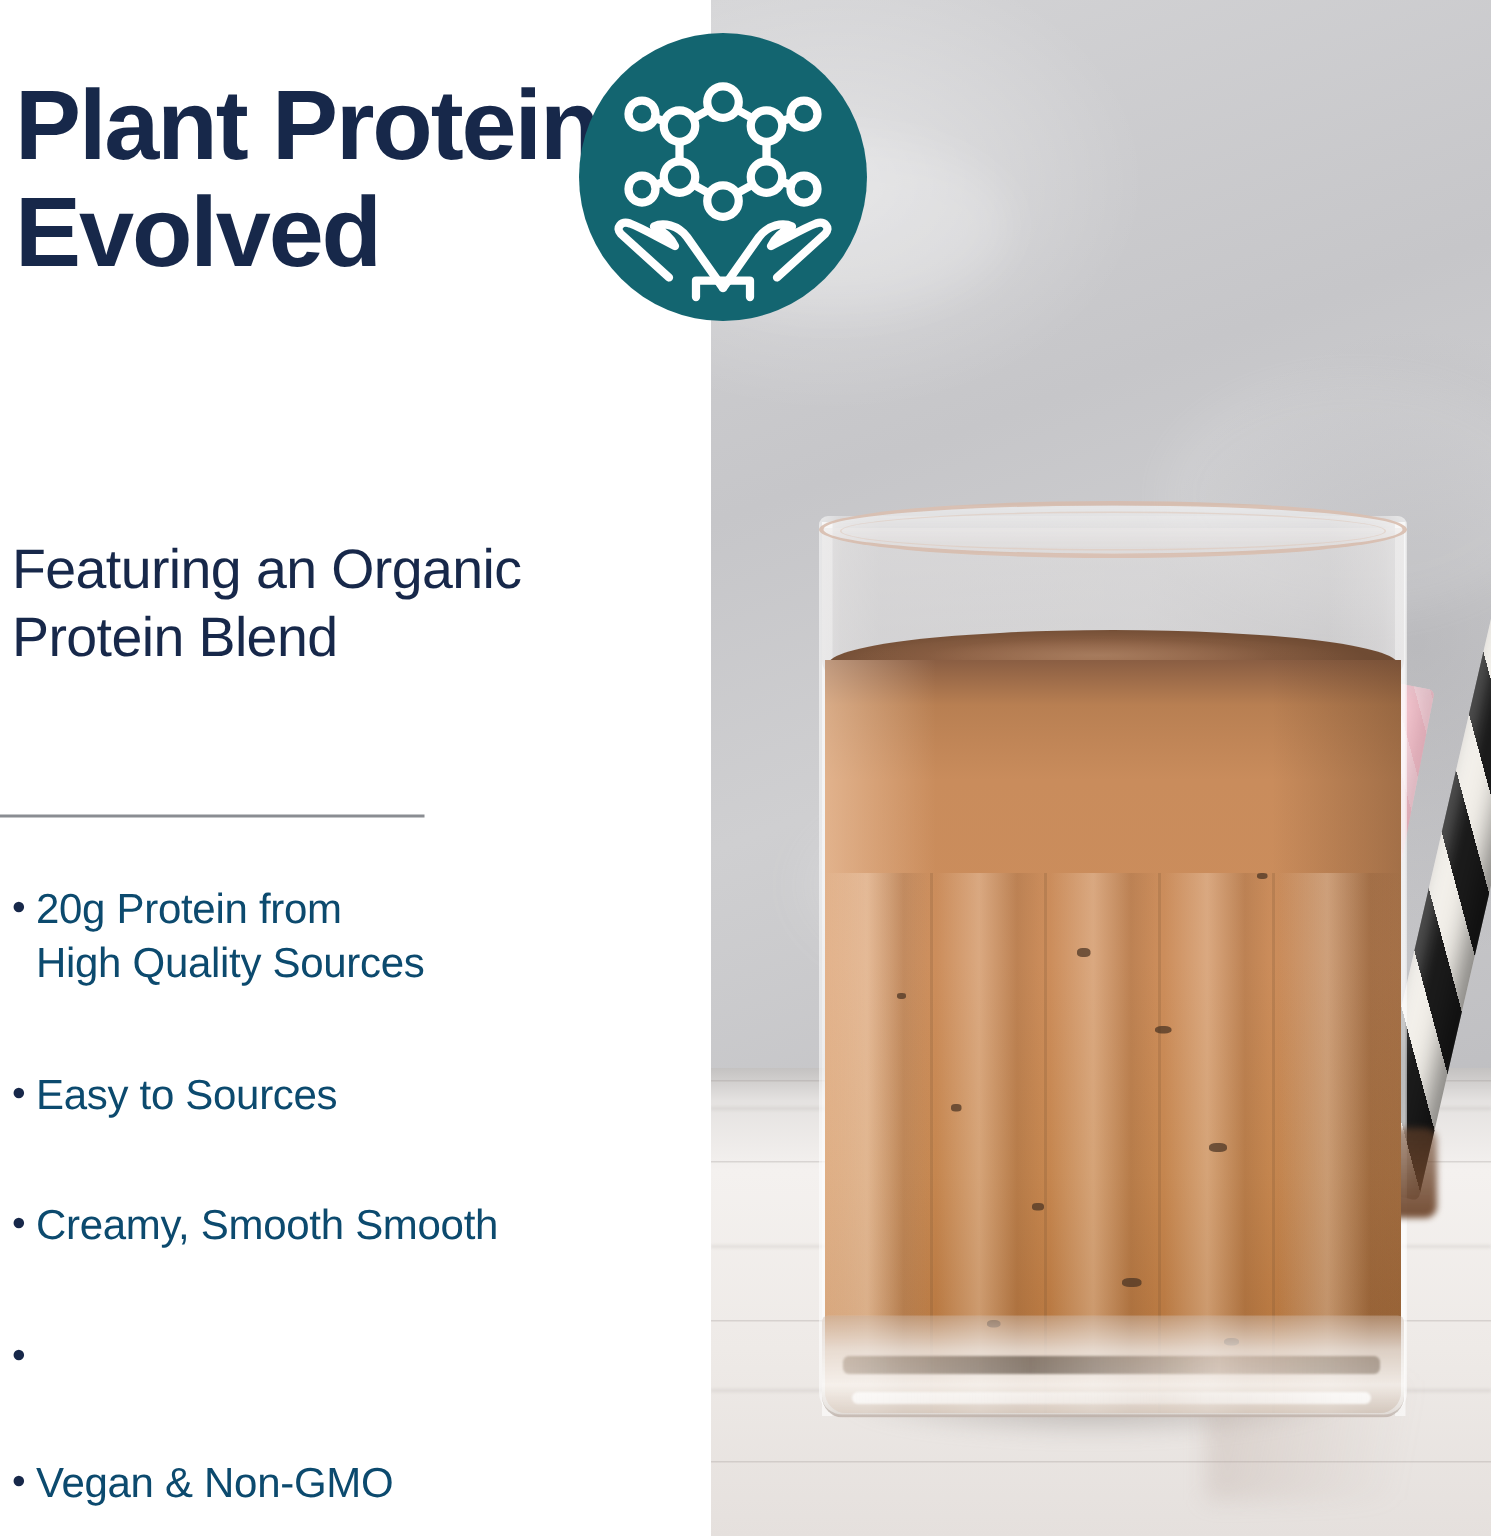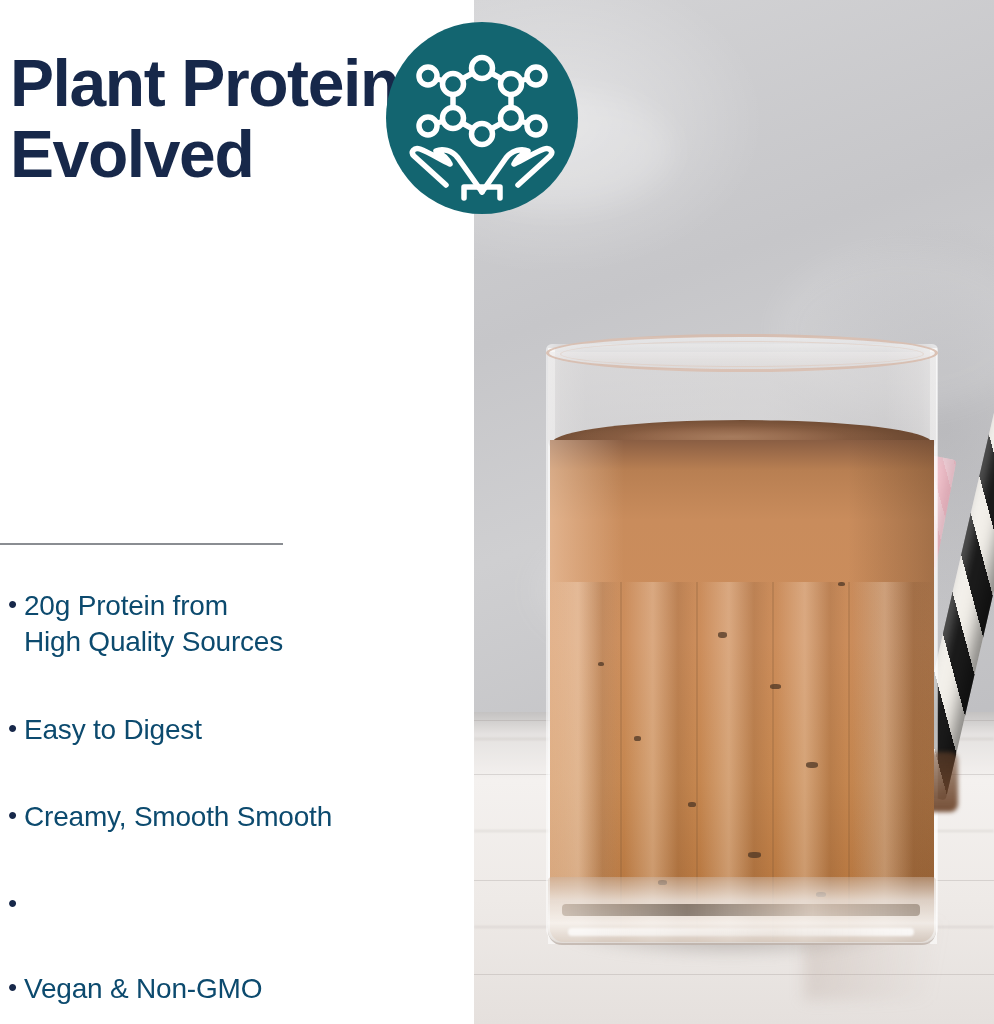--- a/index.html
+++ b/index.html
@@ -247,32 +247,33 @@
       <div class="glass-base"></div>
       <div class="base-band"></div>
       <div class="base-hi"></div>
     </div>
   </div>
 
   <div class="left-panel">
 
     <h1 class="headline">Plant Protein, Evolved</h1>
 
+    <h2 class="subhead">Featuring an Organic Protein Blend</h2>
 
     <div class="divider"></div>
 
     <ul class="bullets">
       <li class="bullet-row" style="list-style:none;">
         <span class="bullet-dot">•</span>
         <span class="bullet-text">20g Protein from
 High Quality Sources</span>
       </li>
       <li class="bullet-row" style="list-style:none;">
         <span class="bullet-dot">•</span>
-        <span class="bullet-text">Easy to Digest</span>
+        <span class="bullet-text">Easy to Sources</span>
       </li>
       <li class="bullet-row" style="list-style:none;">
         <span class="bullet-dot">•</span>
         <span class="bullet-text">Creamy, Smooth Smooth</span>
       </li>
       <li class="bullet-row" style="list-style:none;">
         <span class="bullet-dot">•</span>
       </li>
       <li class="bullet-row" style="list-style:none;">
         <span class="bullet-dot">•</span>

